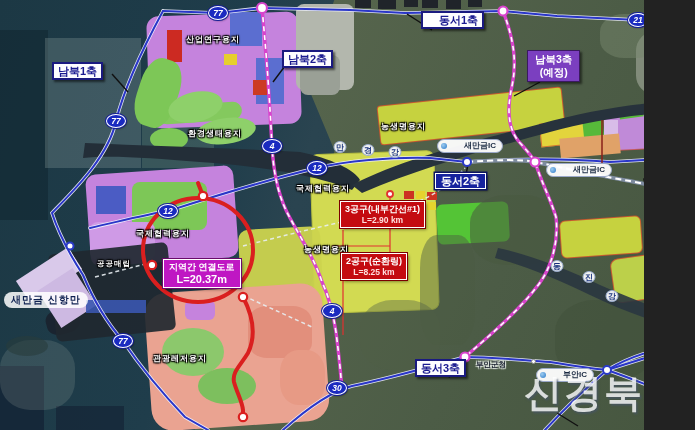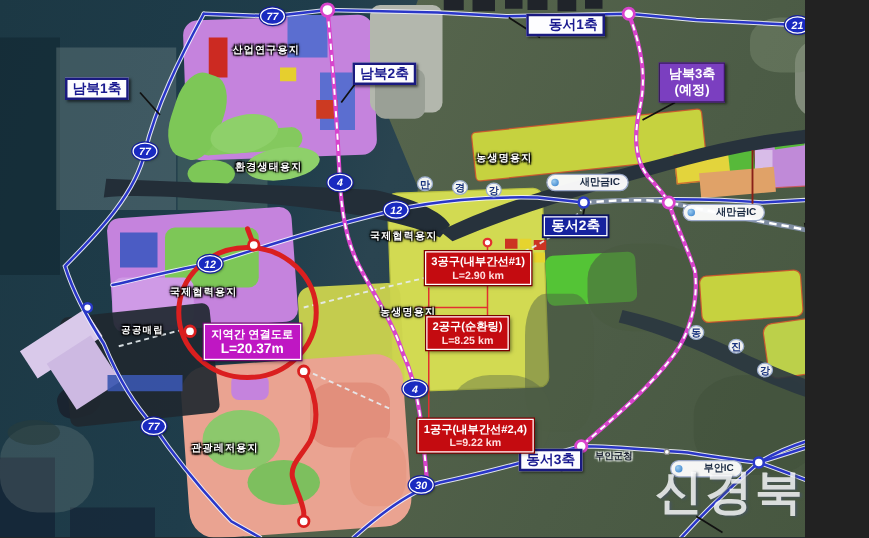--- a/index.html
+++ b/index.html
@@ -240,24 +240,20 @@
   </div>
 
   <div class="redbox" style="left:340px;top:201px;">
     <div class="l1">3공구(내부간선#1)</div>
     <div class="l2">L=2.90 km</div>
   </div>
   <div class="redbox" style="left:341px;top:253px;">
     <div class="l1">2공구(순환링)</div>
     <div class="l2">L=8.25 km</div>
   </div>
-  <div class="redbox" style="left:334px;top:335px;">
-    <div class="l1">1공구(내부간선#2,4)</div>
-    <div class="l2">L=9.22 km</div>
-  </div>
 
   <div class="magbox" style="left:163px;top:259px;">
     <div class="l1">지역간 연결도로</div>
     <div class="l2">L=20.37m</div>
   </div>
 
   <div class="ic" style="left:437px;top:139px;">
     <span class="dot"></span>
     <span>새만금IC</span>
   </div>
@@ -273,20 +269,21 @@
 
   <div class="zlabel" style="left:186px;top:34px;">산업연구용지</div>
   <div class="zlabel" style="left:188px;top:128px;">환경생태용지</div>
   <div class="zlabel" style="left:296px;top:183px;">국제협력용지</div>
   <div class="zlabel" style="left:136px;top:228px;">국제협력용지</div>
   <div class="zlabel" style="left:381px;top:121px;">농생명용지</div>
   <div class="zlabel" style="left:304px;top:244px;">농생명용지</div>
   <div class="zlabel" style="left:153px;top:353px;">관광레저용지</div>
   <div class="zlabel" style="left:97px;top:259px;font-size:7.5px;">공공매립</div>
 
+  <div class="portlabel" style="left:4px;top:292px;">새만금 신항만</div>
 
   <div class="small-place" style="left:476px;top:360px;">부안군청</div>
   <div class="abs" style="left:531px;top:359px;width:5px;height:5px;border-radius:50%;background:#fff;border:1px solid #888;z-index:33;"></div>
 
   <div class="rivc" style="left:340px;top:147px;">만</div>
   <div class="rivc" style="left:368px;top:150px;">경</div>
   <div class="rivc" style="left:395px;top:152px;">강</div>
   <div class="rivc" style="left:557px;top:266px;">동</div>
   <div class="rivc" style="left:589px;top:277px;">진</div>
   <div class="rivc" style="left:612px;top:296px;">강</div>

